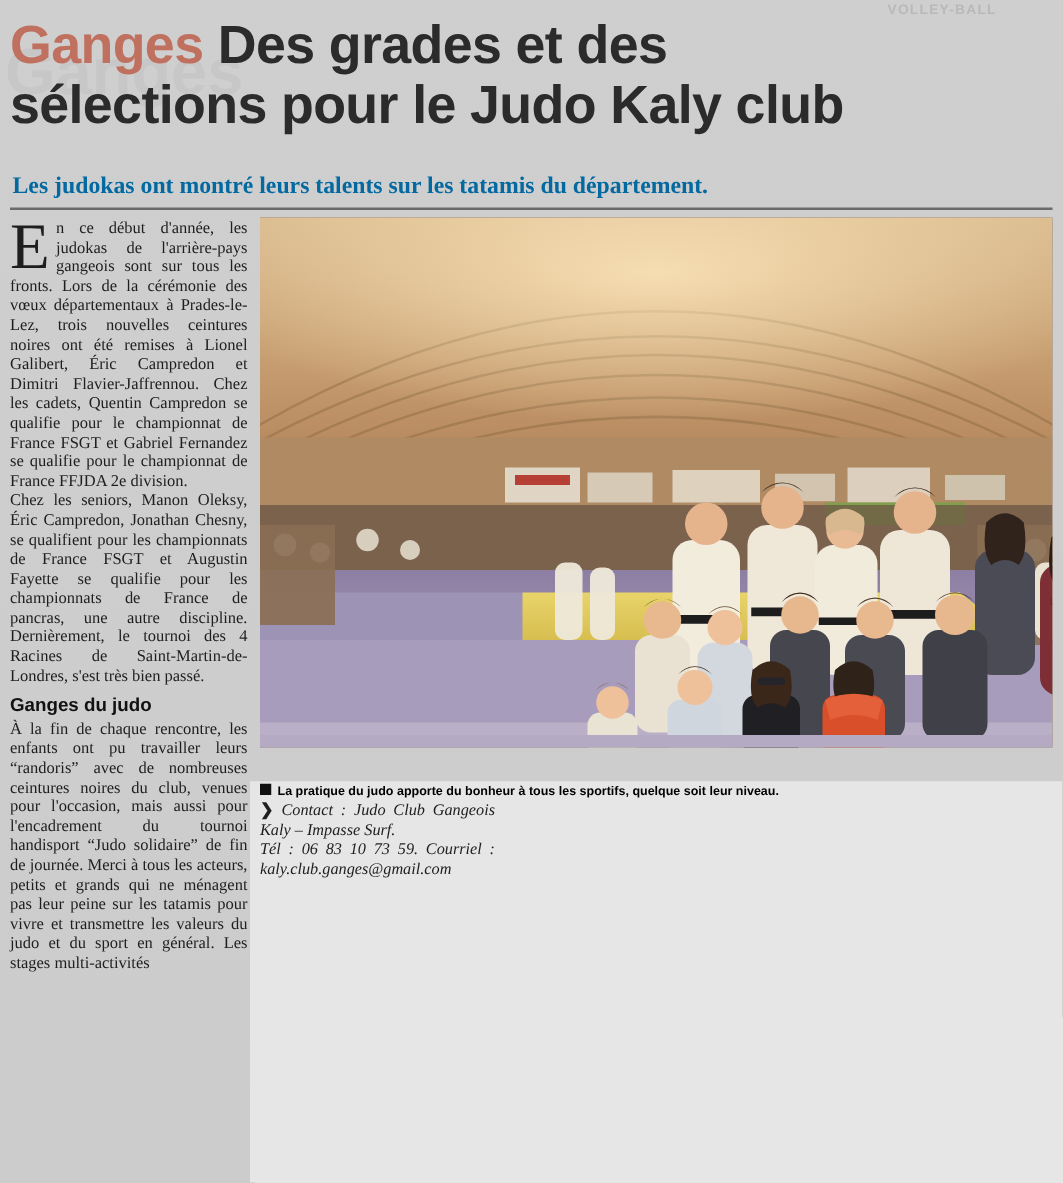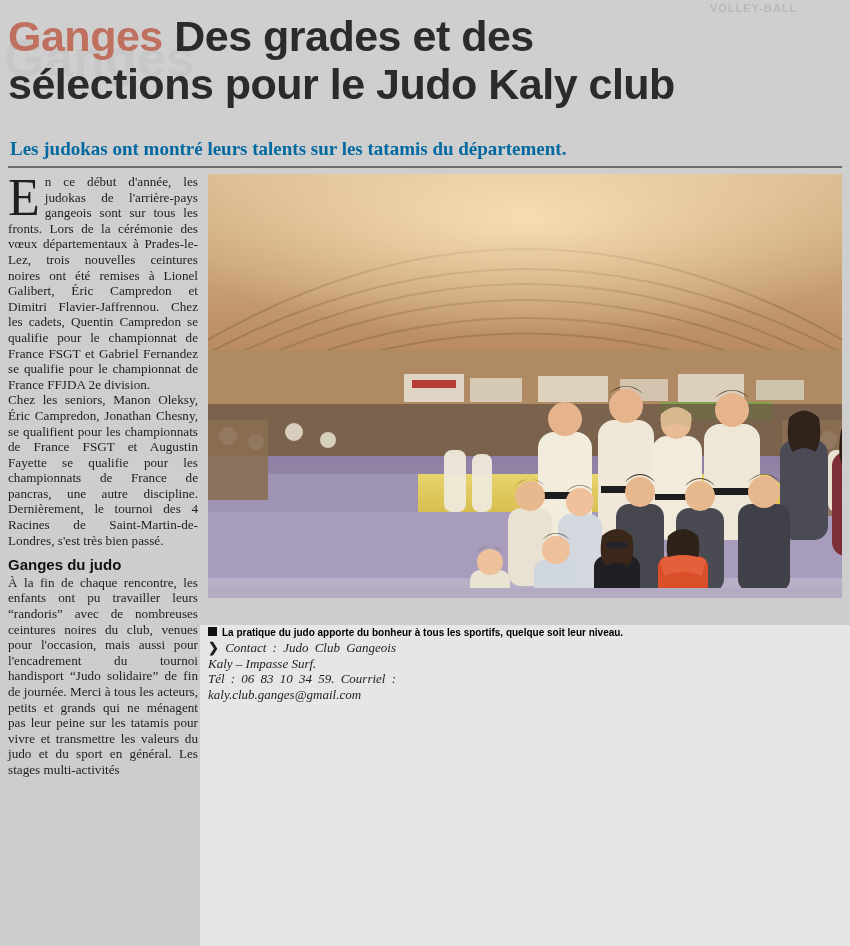--- a/index.html
+++ b/index.html
@@ -397,18 +397,18 @@
     <p><span class="dropcap">E</span><span>n ce début d'année, les judokas de l'arrière-pays gangeois sont sur tous les fronts. Lors de la cérémonie des vœux départementaux à Prades-le-Lez, trois nouvelles ceintures noires ont été remises à Lionel Galibert, Éric Campredon et Dimitri Flavier-Jaffrennou. Chez les cadets, Quentin Campredon se qualifie pour le championnat de France FSGT et Gabriel Fernandez se qualifie pour le championnat de France FFJDA 2e division.</span></p>
     <p>Chez les seniors, Manon Oleksy, Éric Campredon, Jonathan Chesny, se qualifient pour les championnats de France FSGT et Augustin Fayette se qualifie pour les championnats de France de pancras, une autre discipline. Dernièrement, le tournoi des 4 Racines de Saint-Martin-de-Londres, s'est très bien passé.</p>
     <div class="subhead">Ganges du judo</div>
     <p>À la fin de chaque rencontre, les enfants ont pu travailler leurs “randoris” avec de nombreuses ceintures noires du club, venues pour l'occasion, mais aussi pour l'encadrement du tournoi handisport “Judo solidaire” de fin de journée. Merci à tous les acteurs, petits et grands qui ne ménagent pas leur peine sur les tatamis pour vivre et transmettre les valeurs du judo et du sport en général. Les stages multi-activités</p>
   </div>
 
   <div class="col col2">
     <div class="contact">
       <span class="arrow">❯</span>
       <span>Contact : Judo Club Gangeois Kaly – Impasse Surf.</span><br>
-      <span>Tél : 06 83 10 34 59. Courriel : kaly.club.ganges@gmail.com</span>
+      <span>Tél : 06 83 10 73 59. Courriel : kaly.club.ganges@gmail.com</span>
     </div>
   </div>
 
   <div class="bottom-ghost"></div>
 </div>
 
 </body></html>

